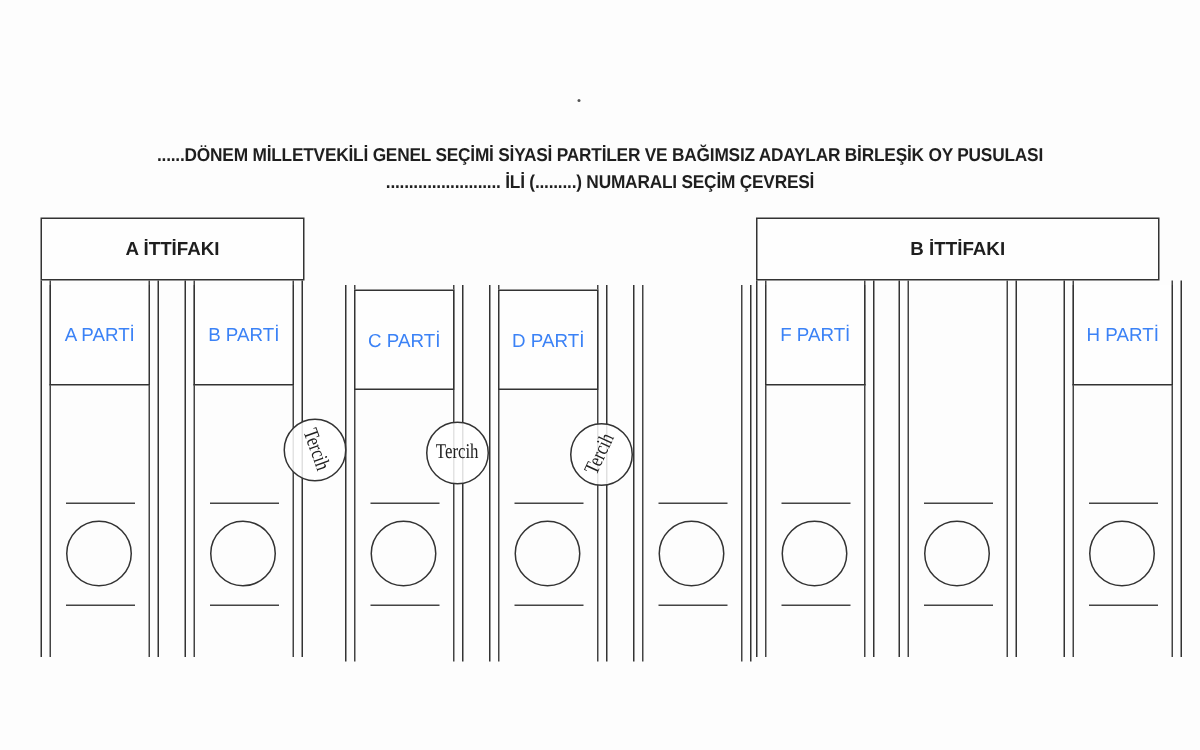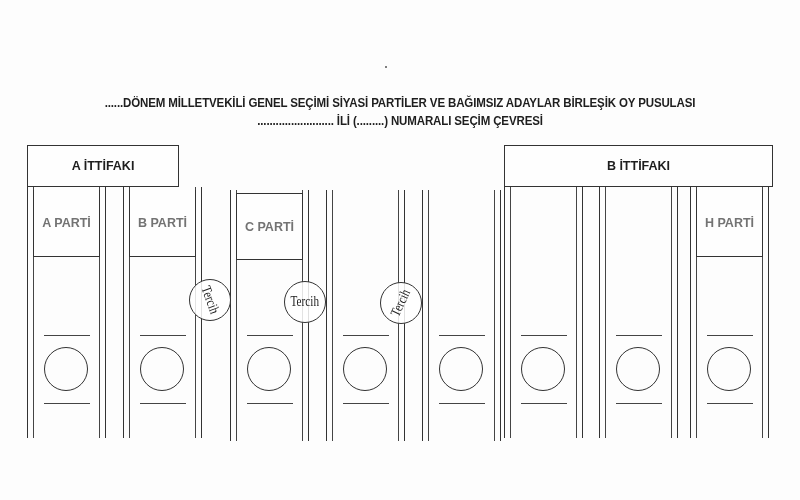--- a/index.html
+++ b/index.html
@@ -30,21 +30,21 @@
   }
   .col .inner-l, .col .inner-r {
     position: absolute; top: 0; bottom: 0; width: 0; border-left: 1px solid #444;
   }
   .col .inner-l { left: 5px; }
   .col .inner-r { right: 5px; }
   .party-box {
     position: absolute; left: 5px; right: 5px; top: 3px; height: 67px;
     border: 1.5px solid #333; border-top: none; box-sizing: border-box; background: #fefefe;
     display: flex; align-items: center; justify-content: center;
-    font-weight: bold; font-size: 12.5px; color: #737373;
+    font-weight: normal; font-size: 12.5px; color: #3b82f6;
   }
   .col.standalone .party-box { border-top: 1.5px solid #333; }
   .col.standalone { top: 190px; margin-left: 12px; }
   .line-top, .line-bot {
     position: absolute; left: 16px; width: 46px; height: 0; border-top: 1.5px solid #444;
   }
   .line-top { top: 148px; }
   .line-bot { top: 216px; }
   .vote-circle {
     position: absolute; left: 16px; top: 160px; width: 44px; height: 44px;
@@ -63,21 +63,21 @@
 </style>
 </head>
 <body>
 
 <div>
   <div class="speck"></div>
 
   <div class="title t1">......DÖNEM MİLLETVEKİLİ GENEL SEÇİMİ SİYASİ PARTİLER VE BAĞIMSIZ ADAYLAR BİRLEŞİK OY PUSULASI</div>
   <div class="title t2">......................... İLİ (.........) NUMARALI SEÇİM ÇEVRESİ</div>
 
-  <div class="alliance" style="left:27px;width:152px;">A İTTİFAKI</div>
+  <div class="alliance" style="left:27px;width:176px;">A İTTİFAKI</div>
   <div class="alliance" style="left:504px;width:269px;">B İTTİFAKI</div>
 
   <div class="col" style="left:27px;">
     <div class="inner-l"></div>
     <div class="inner-r"></div>
     <div class="party-box">A PARTİ</div>
     <div class="line-top"></div>
     <div class="vote-circle"></div>
     <div class="line-bot"></div>
   </div>
@@ -96,50 +96,52 @@
     <div class="inner-r"></div>
     <div class="party-box">C PARTİ</div>
     <div class="line-top"></div>
     <div class="vote-circle"></div>
     <div class="line-bot"></div>
   </div>
 
   <div class="col standalone" style="left:314px;">
     <div class="inner-l"></div>
     <div class="inner-r"></div>
+    <div class="party-box">D PARTİ</div>
     <div class="line-top"></div>
     <div class="vote-circle"></div>
     <div class="line-bot"></div>
   </div>
 
   <div class="col standalone" style="left:410px;">
     <div class="inner-l"></div>
     <div class="inner-r"></div>
     <div class="line-top"></div>
     <div class="vote-circle"></div>
     <div class="line-bot"></div>
   </div>
 
   <div class="col" style="left:504px;">
     <div class="inner-l"></div>
     <div class="inner-r"></div>
+    <div class="party-box">F PARTİ</div>
     <div class="line-top"></div>
     <div class="vote-circle"></div>
     <div class="line-bot"></div>
   </div>
 
   <div class="col" style="left:599px;">
     <div class="inner-l"></div>
     <div class="inner-r"></div>
     <div class="line-top"></div>
     <div class="vote-circle"></div>
     <div class="line-bot"></div>
   </div>
 
-  <div class="col" style="left:690px;padding-left:12px;">
+  <div class="col" style="left:709px;padding-left:12px;">
     <div class="inner-l"></div>
     <div class="inner-r"></div>
     <div class="party-box">H PARTİ</div>
     <div class="line-top"></div>
     <div class="vote-circle"></div>
     <div class="line-bot"></div>
   </div>
 
   <div class="stamp" style="left:189px;top:279px;">
     <span style="transform:rotate(70deg) scaleX(0.8);">Tercih</span>

